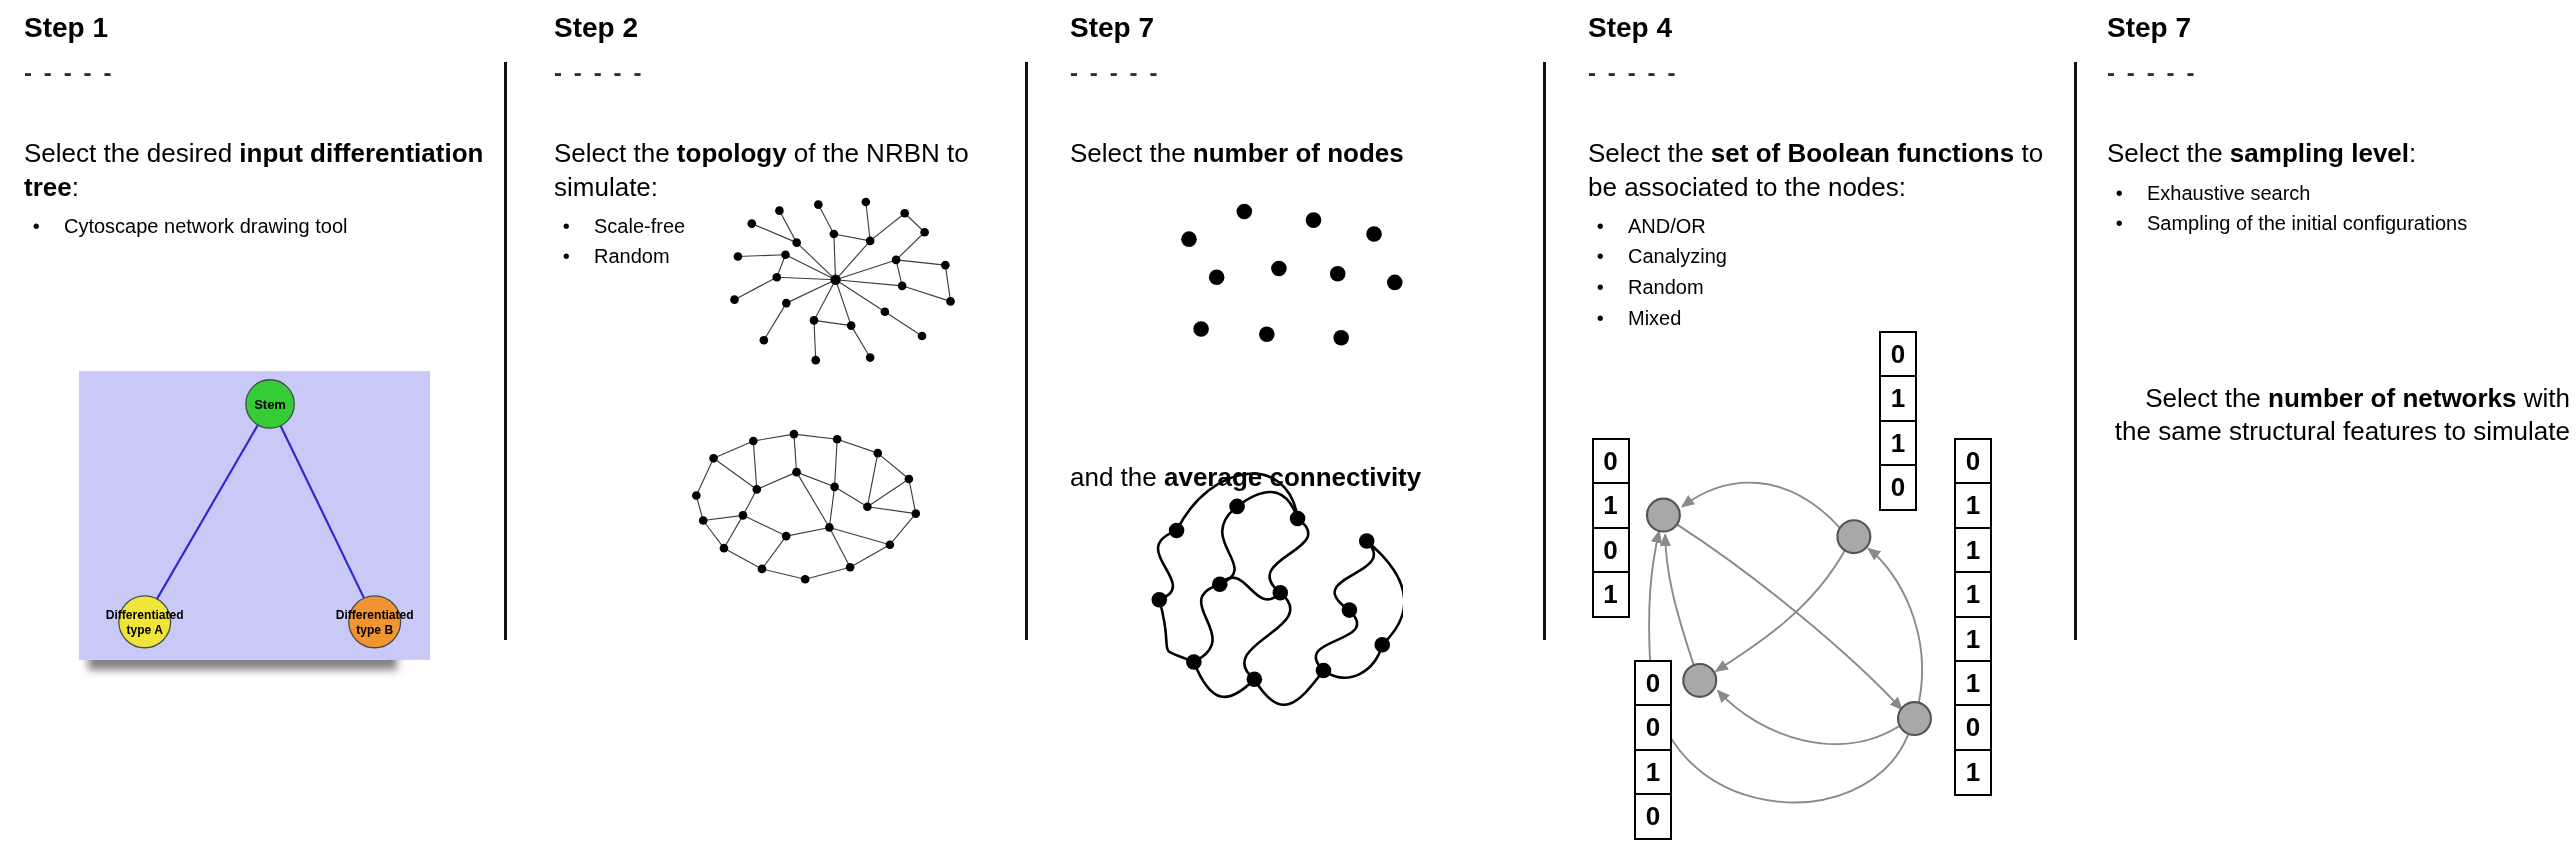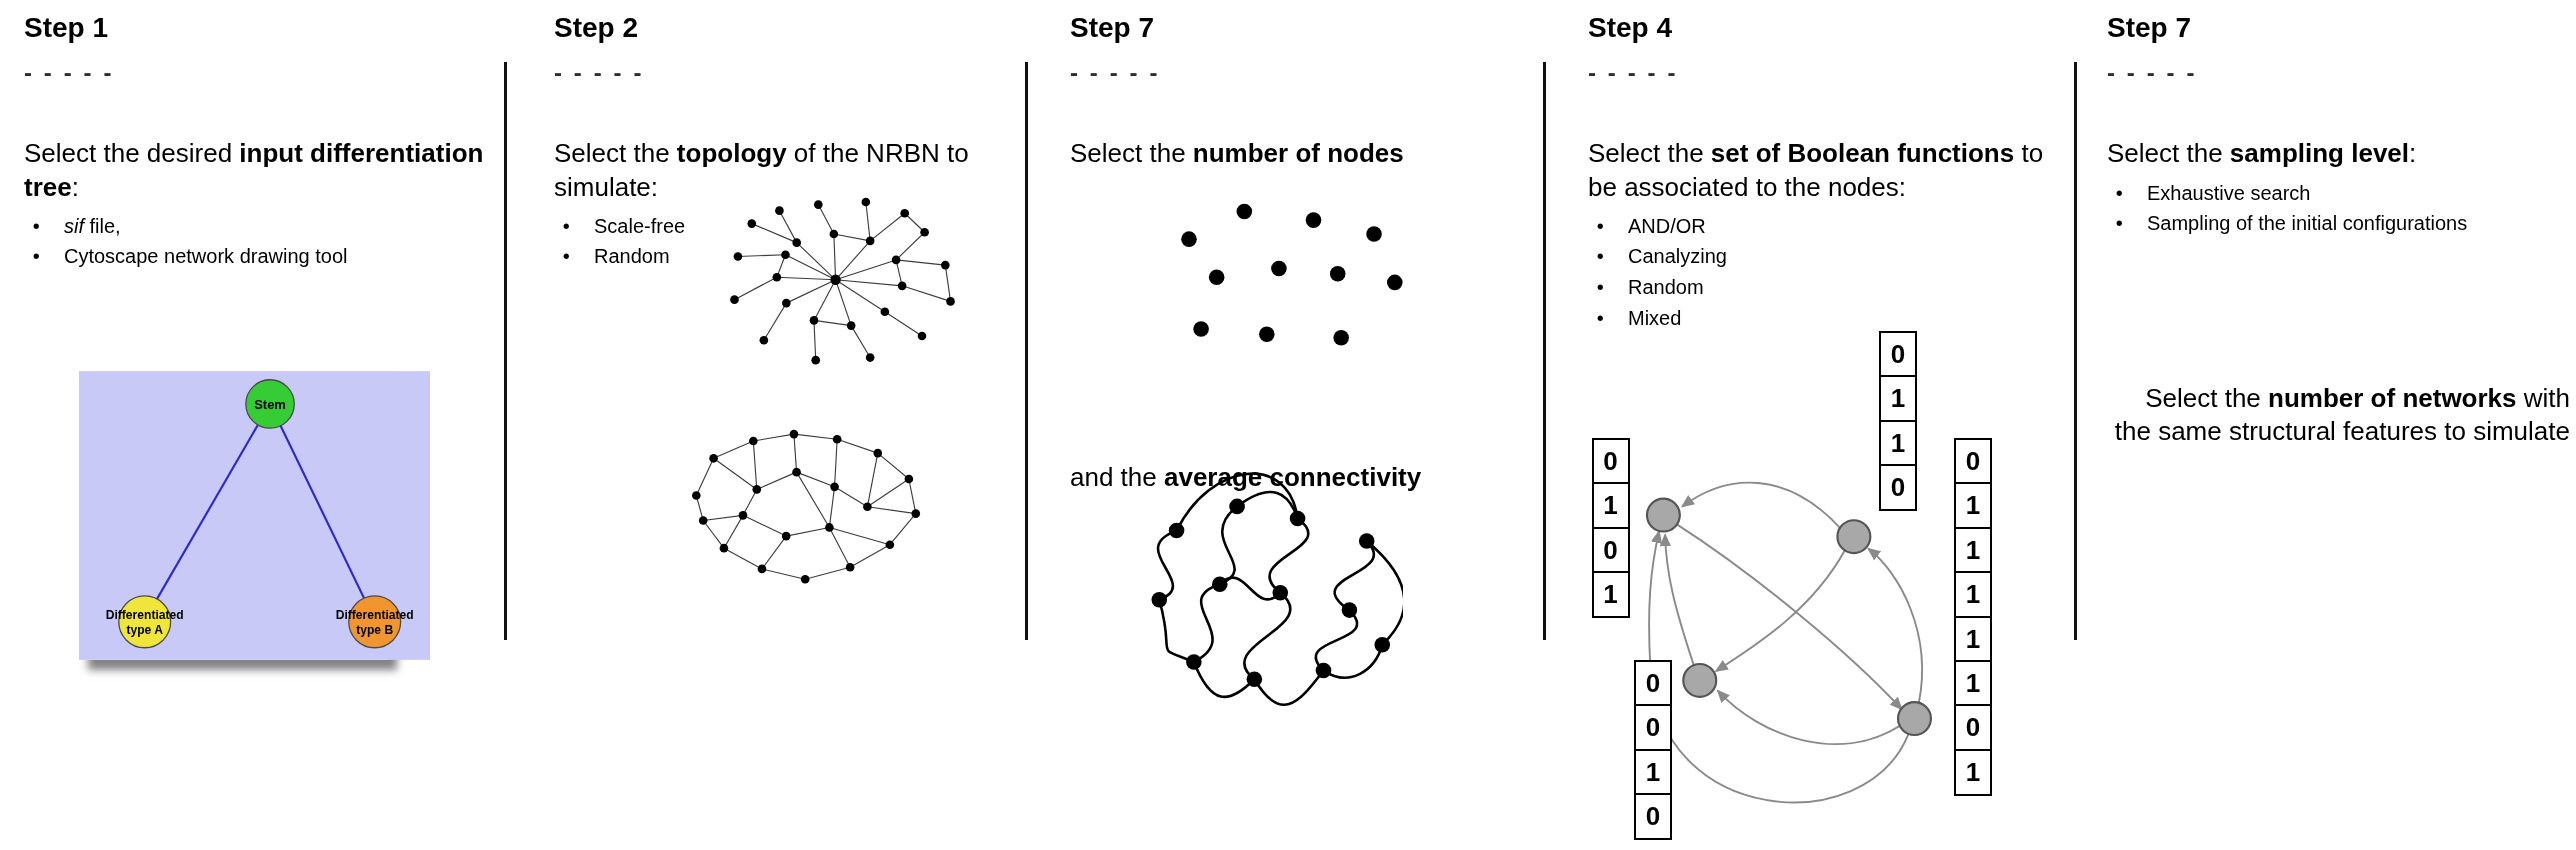--- a/index.html
+++ b/index.html
@@ -76,21 +76,20 @@
   .tcell + .tcell { margin-top: -2.6px; }
 </style>
 </head>
 <body>
 
 <section class="col col1">
   <h2 class="step-title">Step 1</h2>
   <div class="dashes">- - - - -</div>
   <p class="para"><span>Select the desired </span><strong>input differentiation tree</strong><span>:</span></p>
   <ul class="bullets">
-    <li><em>sif</em><span> file,</span></li>
     <li><span>Cytoscape network drawing tool</span></li>
   </ul>
 
   <div class="tree-box">
     <svg viewBox="0 0 406 334" width="351" height="289">
       <rect x="0" y="0" width="406" height="334" fill="#c9c9f7"></rect>
       <g stroke-width="2.5">
         <line x1="221" y1="38" x2="76" y2="288" stroke="#2a2ad0"></line>
         <line x1="221" y1="38" x2="342" y2="288" stroke="#2a2ad0"></line>
       </g>

